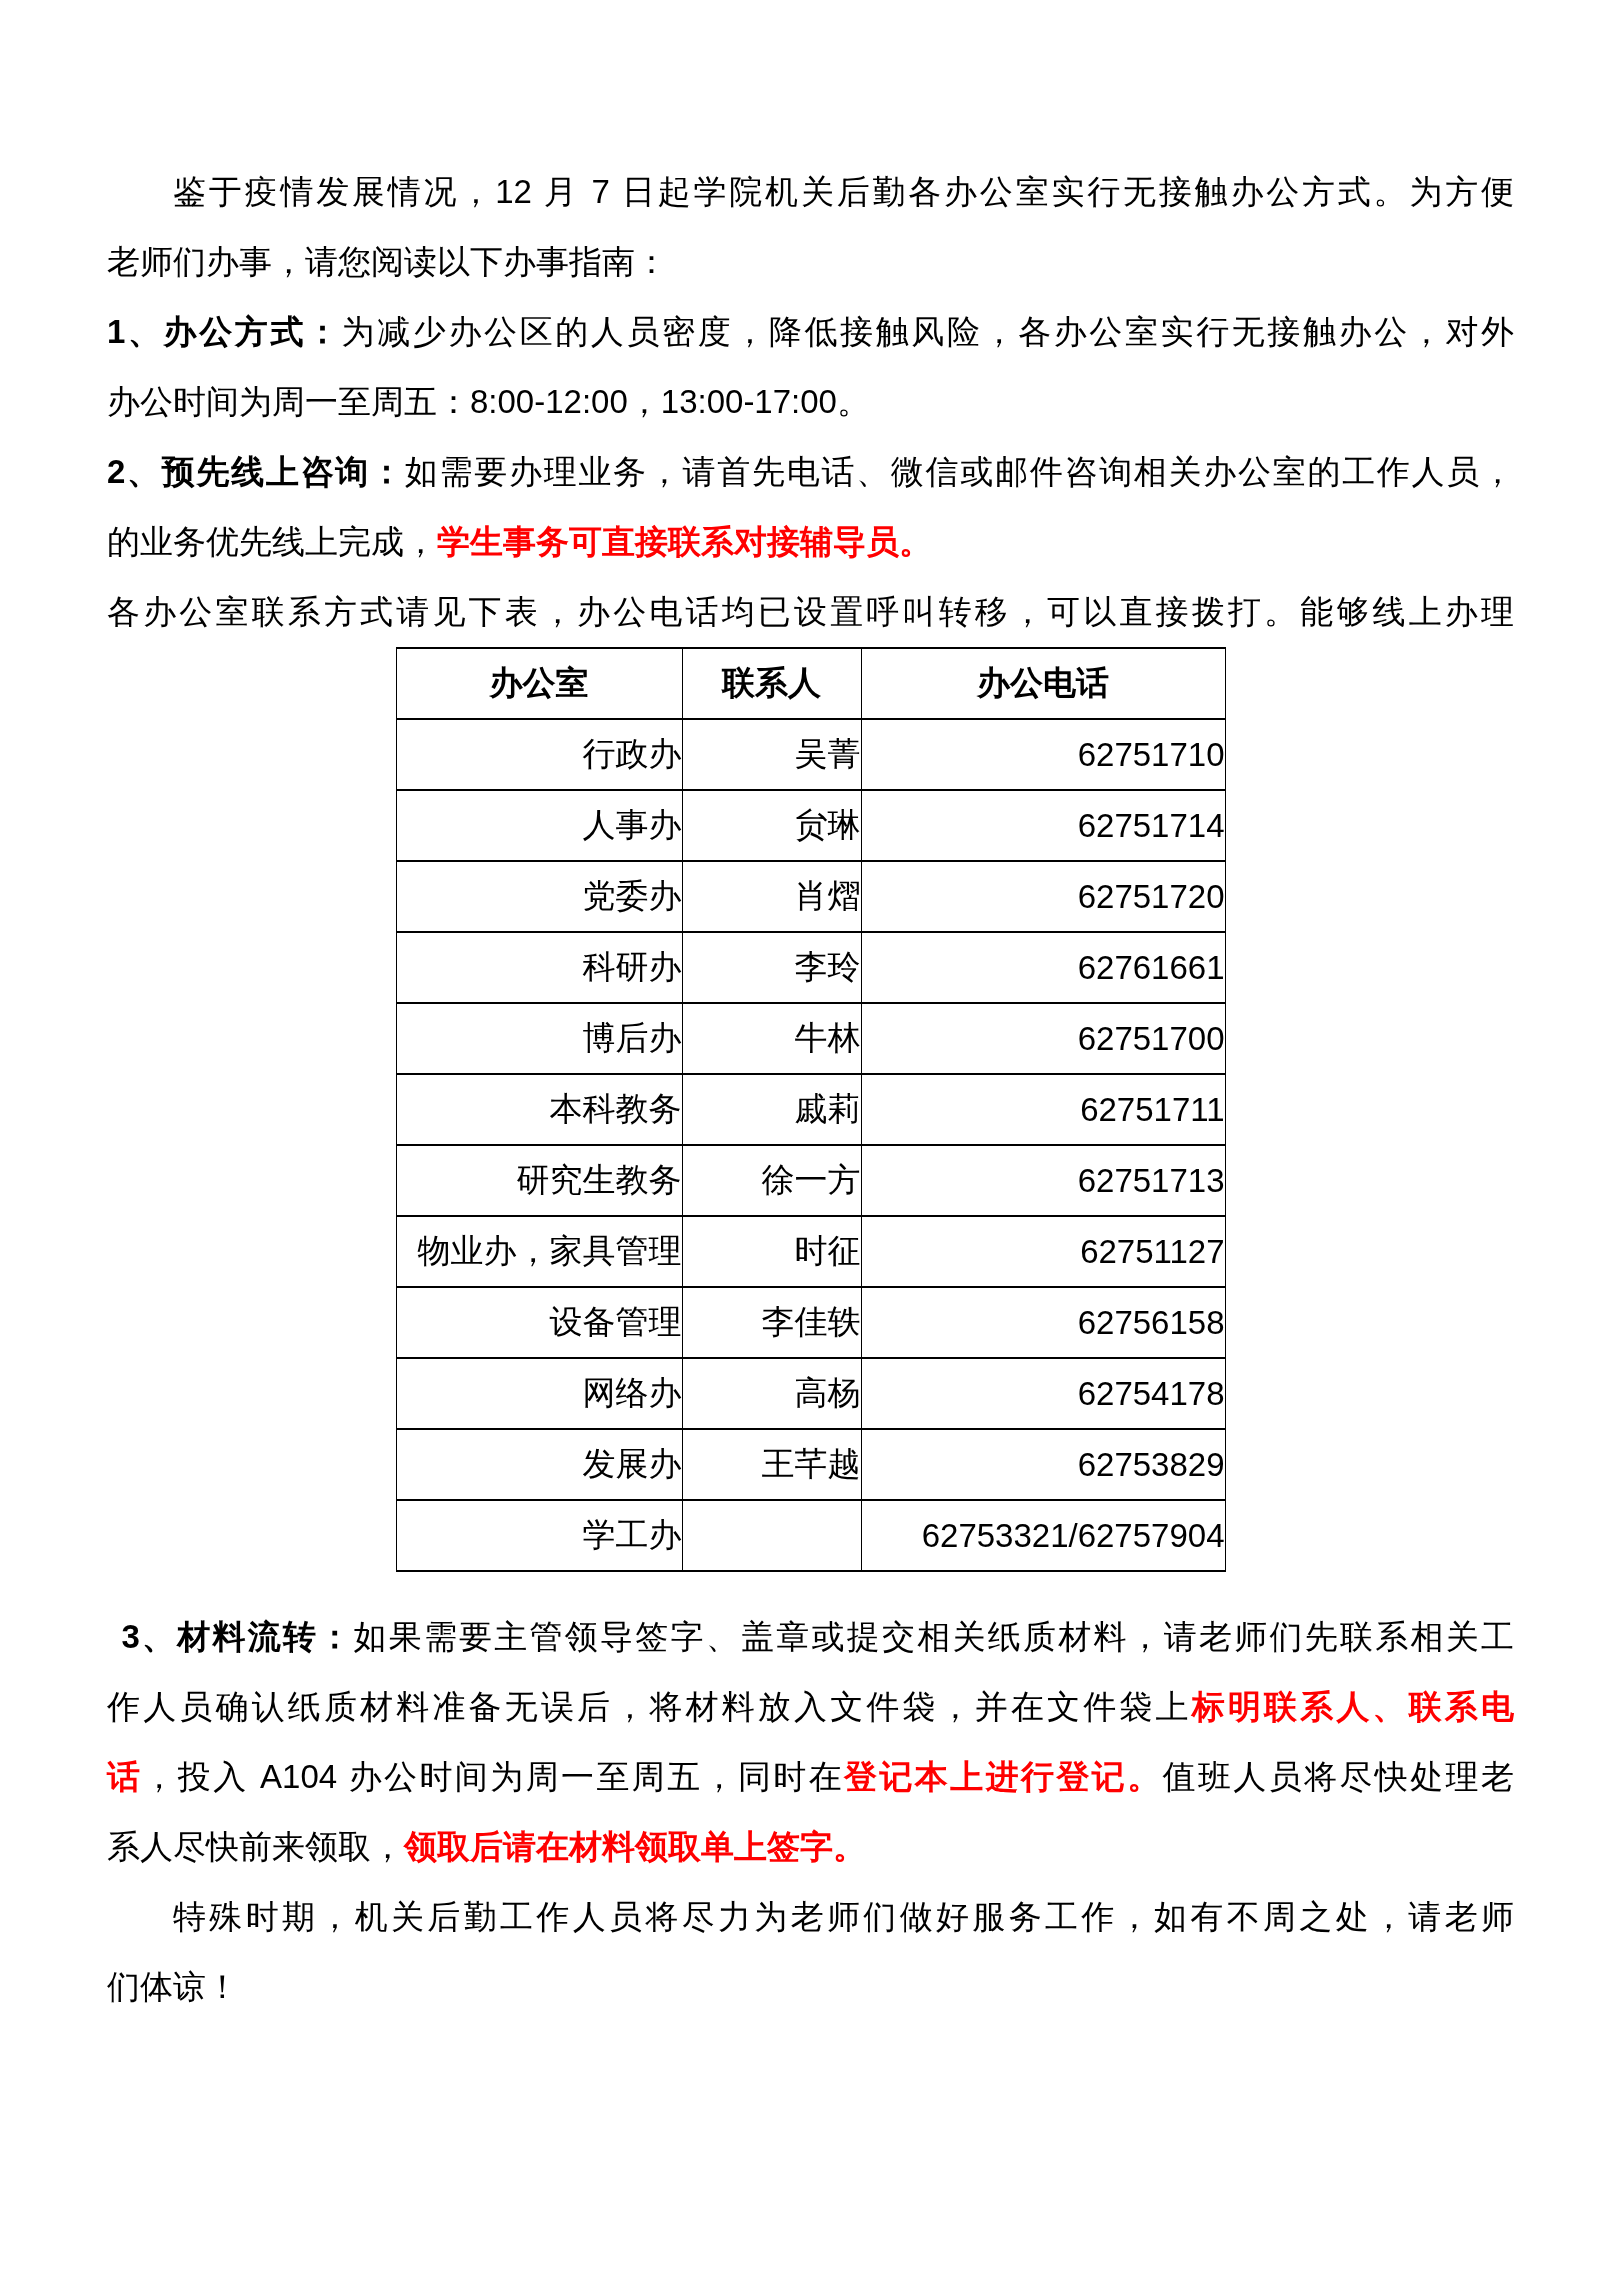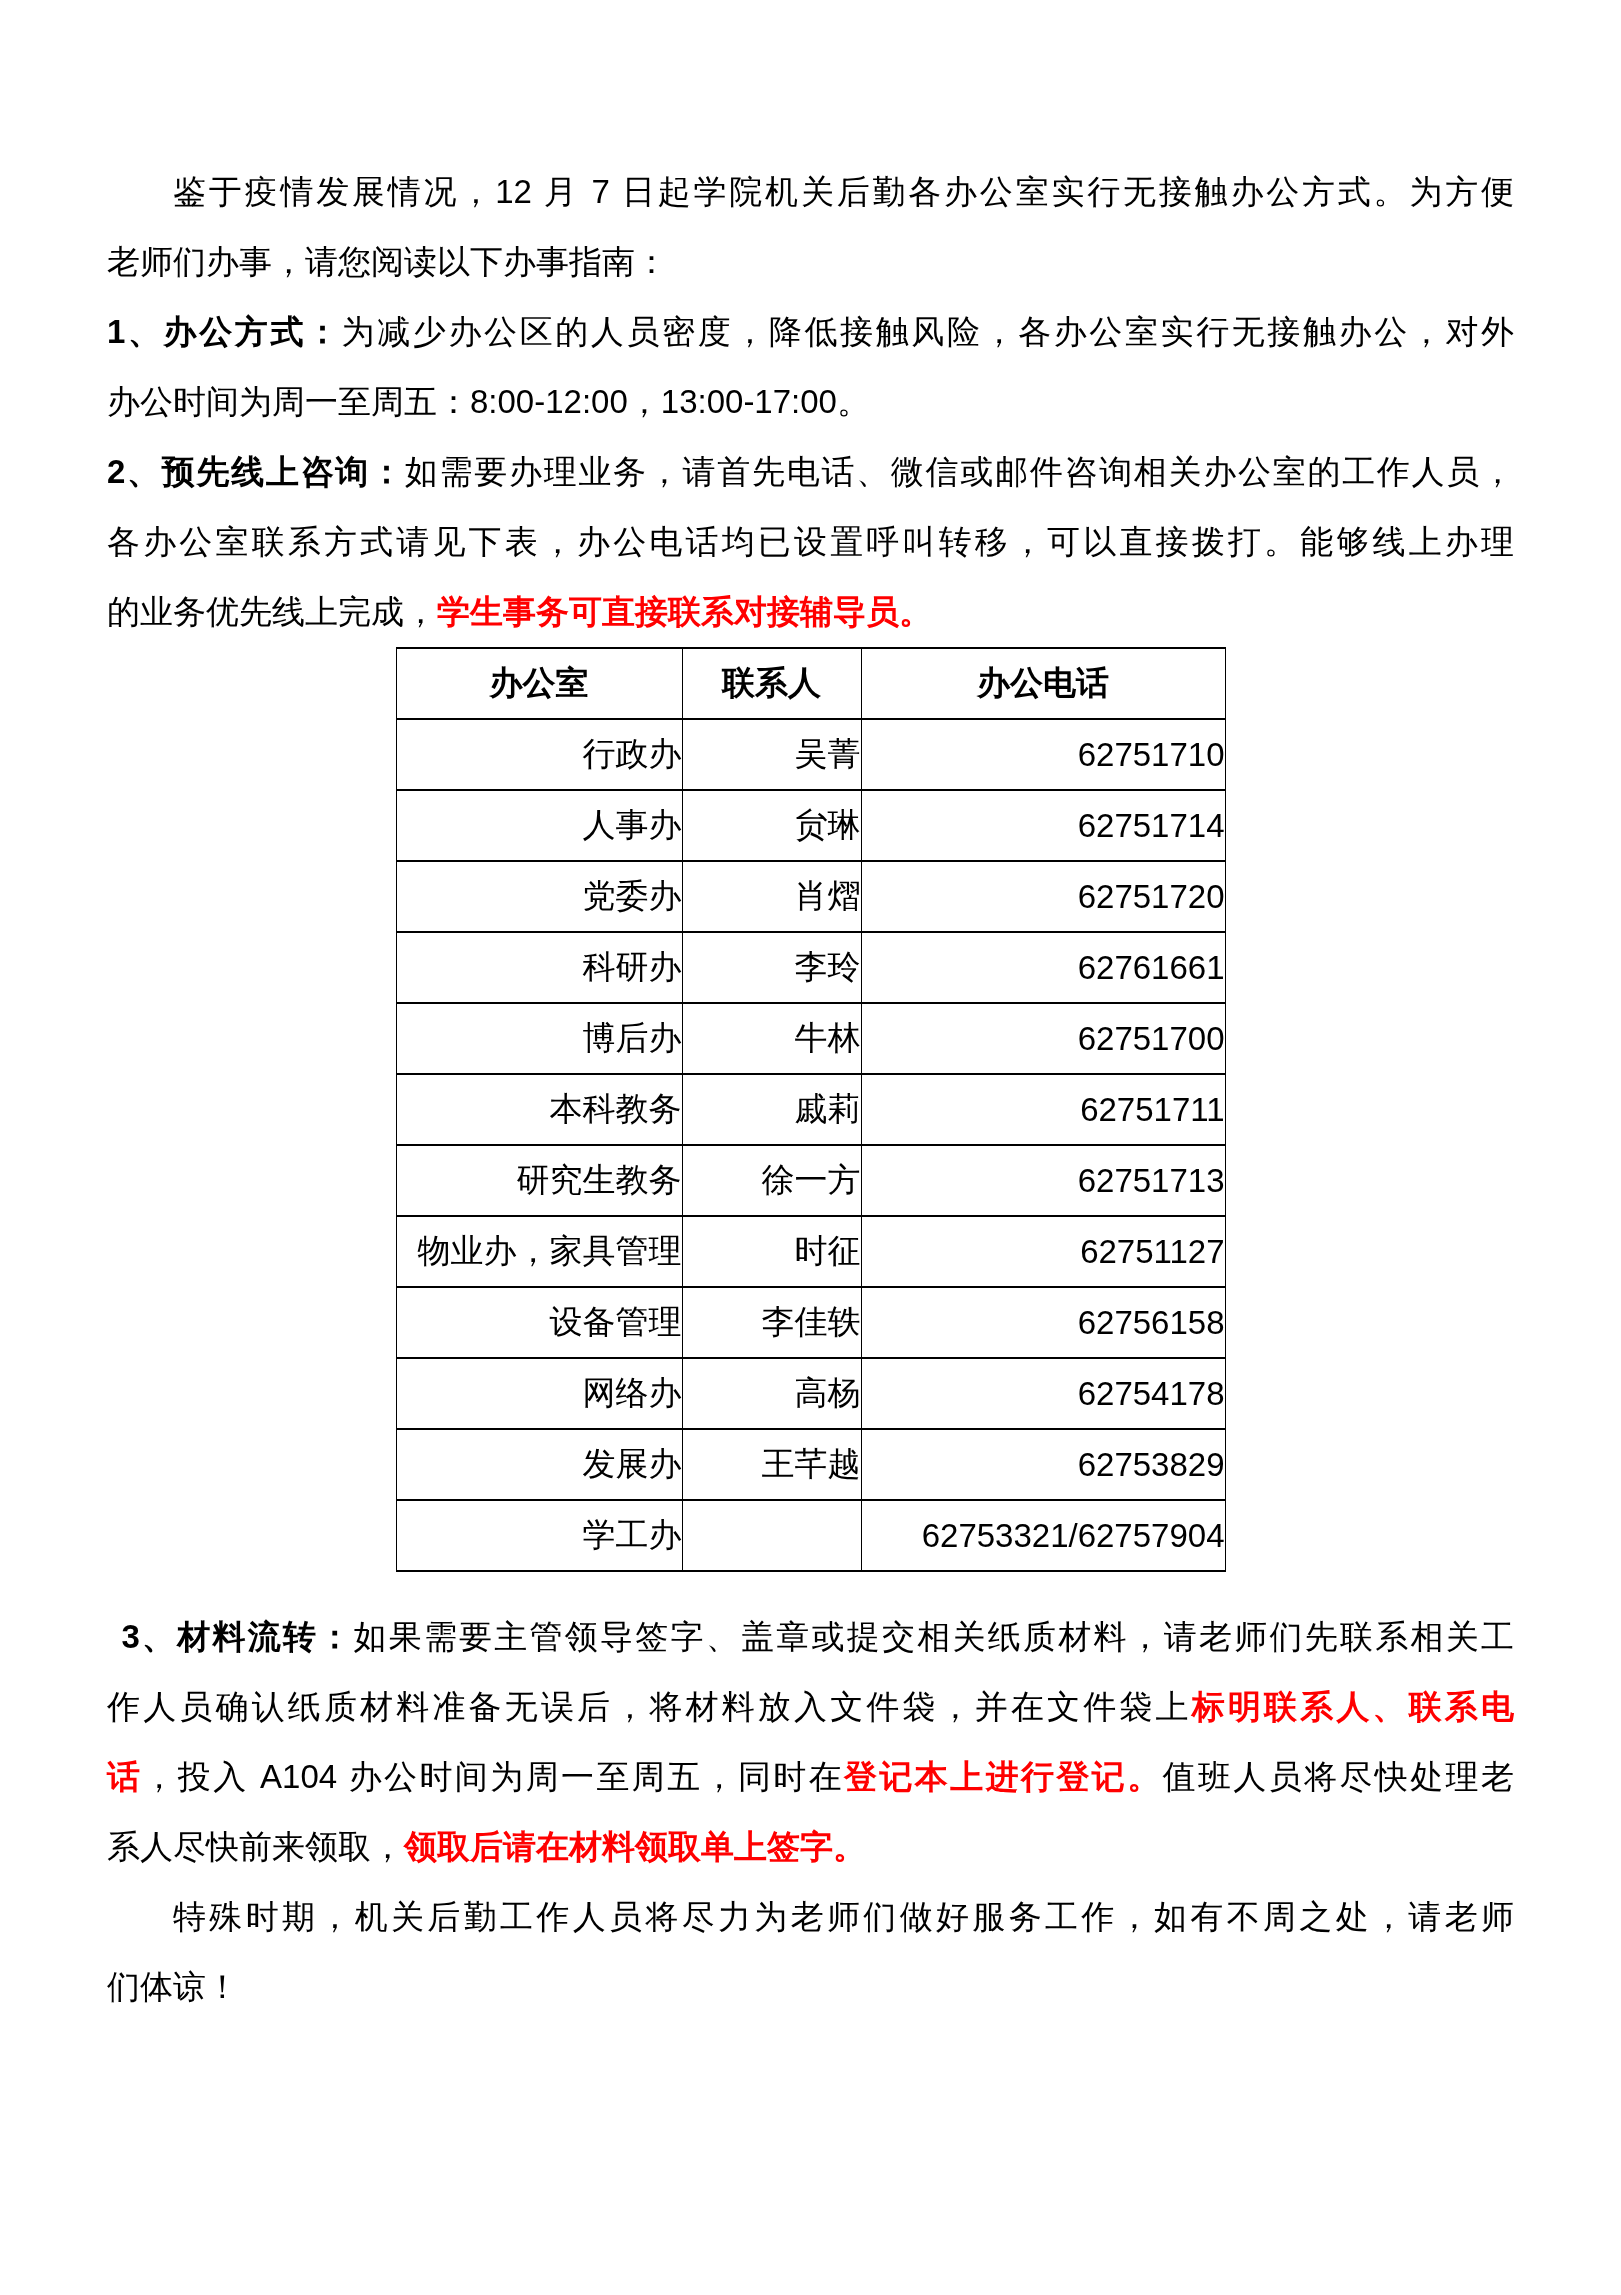--- a/index.html
+++ b/index.html
@@ -58,22 +58,22 @@
       <div class="line"><span class="seg-n">老师们办事，请您阅读以下办事指南：</span></div>
     </div>
 
   <div class="para">
       <div class="line just"><span class="seg-b">1、办公方式：</span><span class="seg-n">为减少办公区的人员密度，降低接触风险，各办公室实行无接触办公，对外</span></div>
       <div class="line"><span class="seg-n">办公时间为周一至周五：8:00-12:00，13:00-17:00。</span></div>
     </div>
 
   <div class="para">
       <div class="line just"><span class="seg-b">2、预先线上咨询：</span><span class="seg-n">如需要办理业务，请首先电话、微信或邮件咨询相关办公室的工作人员，</span></div>
+      <div class="line"><span class="seg-n">的业务优先线上完成，</span><span class="seg-rb">学生事务可直接联系对接辅导员。</span></div>
       <div class="line just"><span class="seg-n">各办公室联系方式请见下表，办公电话均已设置呼叫转移，可以直接拨打。能够线上办理</span></div>
-      <div class="line"><span class="seg-n">的业务优先线上完成，</span><span class="seg-rb">学生事务可直接联系对接辅导员。</span></div>
     </div>
 
   <table class="contact">
     <colgroup>
       <col style="width:286px">
       <col style="width:179px">
       <col style="width:364px">
     </colgroup>
     <thead>
       <tr>

